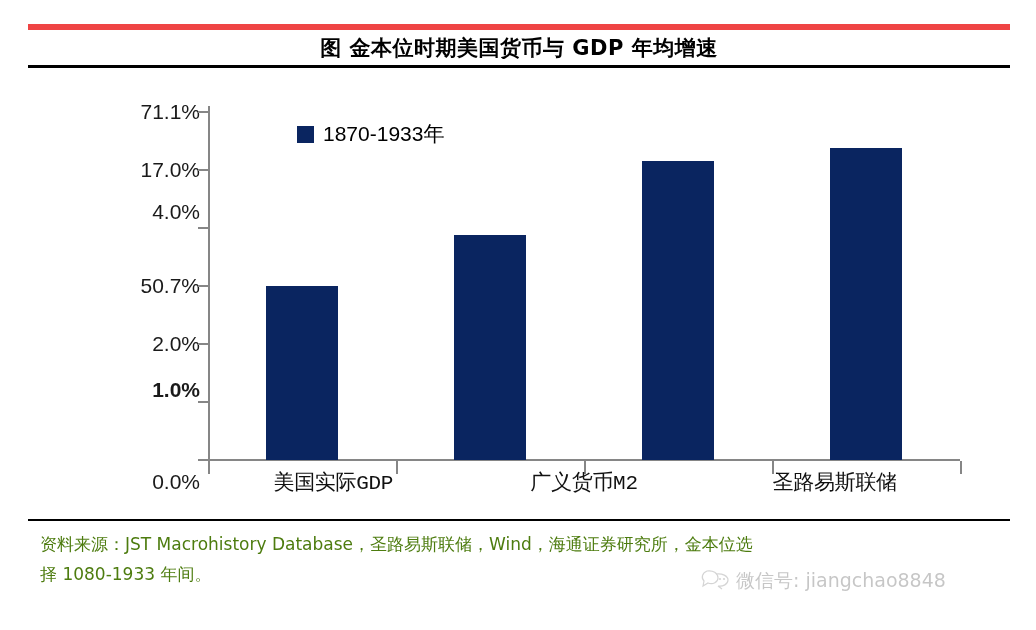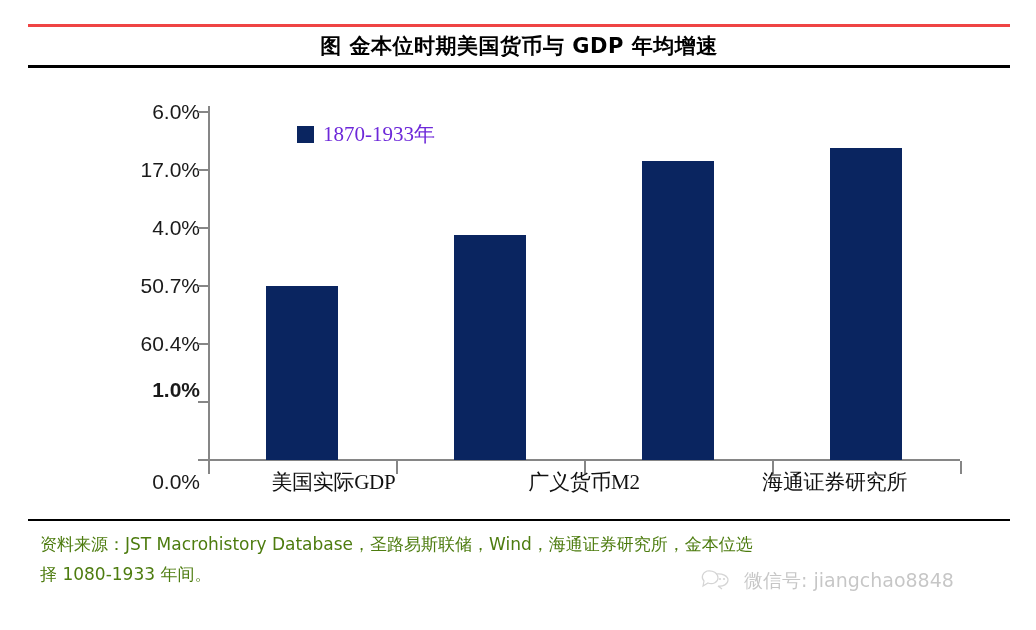--- a/index.html
+++ b/index.html
@@ -16,21 +16,21 @@
     color: #000000;
   }
 
   
   #title-block {
     position: absolute;
     left: 28px;
     top: 24px;
     width: 982px;
     height: 44px;
-    border-top: 3px solid #ef4444;
+    border-top: 6px solid #ef4444;
     border-bottom: 3px solid #000000;
     box-sizing: border-box;
     display: flex;
     align-items: center;
     justify-content: center;
   }
   #chart-title {
     font-size: 21px;
     font-weight: bold;
     letter-spacing: 0.5px;
@@ -124,41 +124,41 @@
     gap: 9px;
   }
   #legend-swatch {
     width: 17px;
     height: 17px;
     background: #0a2560;
     display: block;
   }
   #legend-label {
     font-size: 21px;
-    color: #6d28d9;
-    white-space: nowrap;
-    font-family: Liberation Serif, serif;
+    color: #000000;
+    white-space: nowrap;
+    font-family: Liberation Sans, sans-serif;
   }
 
   
   #x-labels {
     position: absolute;
     left: 208px;
     top: 398px;
     width: 752px;
     height: 40px;
     display: flex;
   }
   .x-cat-label {
     flex: 1 1 0;
     text-align: center;
     font-size: 21px;
     color: #111111;
     white-space: nowrap;
-    font-family: Liberation Serif, serif;
+    font-family: Liberation Mono, monospace;
     letter-spacing: -0.3px;
   }
 
   
   #footer-divider {
     position: absolute;
     left: 28px;
     top: 519px;
     width: 982px;
     height: 2px;
@@ -187,38 +187,37 @@
     align-items: center;
     gap: 6px;
     opacity: 0.42;
     color: #6b6b6b;
   }
   #watermark-text {
     font-size: 19px;
     color: #7a7a7a;
     white-space: nowrap;
     font-family: "DejaVu Sans", "Liberation Sans", sans-serif;
-    margin-left: 8px;
   }
 </style>
 </head>
 <body>
 
 <div id="title-block">
   <div id="chart-title">图  金本位时期美国货币与 GDP 年均增速</div>
 </div>
 
 <div id="chart-area">
 
   <div id="y-labels">
-      <div class="y-tick-label" style="top: 42px;">6.0%</div>
+      <div class="y-tick-label" style="top: 42px;">71.1%</div>
       <div class="y-tick-label" style="top: 100px;">17.0%</div>
-      <div class="y-tick-label" style="top: 158px;">4.0%</div>
+      <div class="y-tick-label" style="top: 142px;">4.0%</div>
       <div class="y-tick-label" style="top: 216px;">50.7%</div>
-      <div class="y-tick-label" style="top: 274px;">60.4%</div>
+      <div class="y-tick-label" style="top: 274px;">2.0%</div>
       <div class="y-tick-label" style="top: 320px; font-weight: bold;">1.0%</div>
       <div class="y-tick-label" style="top: 390px; margin-top: 22px;">0.0%</div>
     </div>
 
   <div id="y-axis-line"></div>
   <div id="x-axis-line"></div>
 
   <div id="bars-layer">
       <div class="y-tick-mark" style="top: 41px;"></div>
       <div class="y-tick-mark" style="top: 99px;"></div>
@@ -239,21 +238,21 @@
     </div>
 
   <div id="legend">
     <span id="legend-swatch" style="background: rgb(10, 37, 96);"></span>
     <span id="legend-label">1870-1933年</span>
   </div>
 
   <div id="x-labels">
       <div class="x-cat-label">美国实际GDP</div>
       <div class="x-cat-label">广义货币M2</div>
-      <div class="x-cat-label">海通证券研究所</div>
+      <div class="x-cat-label">圣路易斯联储</div>
     </div>
 </div>
 
 <div id="footer-divider"></div>
 
 <div id="source-note">
   <span class="line1">资料来源：JST Macrohistory Database，圣路易斯联储，Wind，海通证券研究所，金本位选</span>
   <span class="line2">择 1080-1933 年间。</span>
 </div>
 

